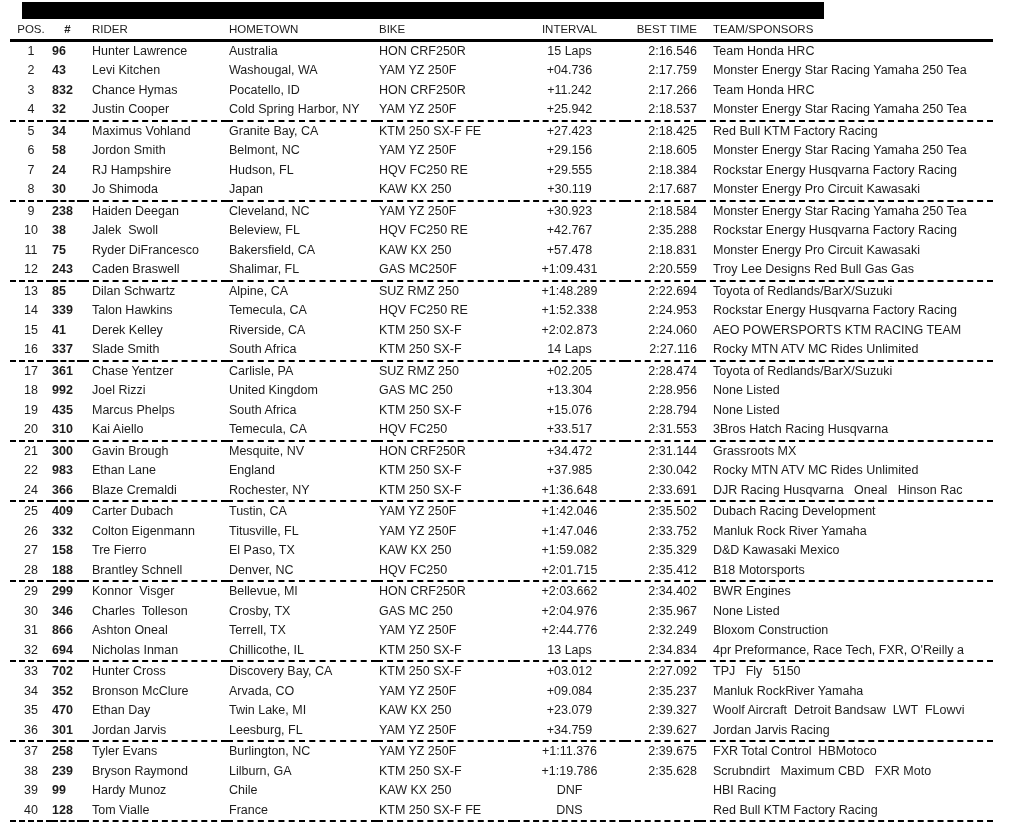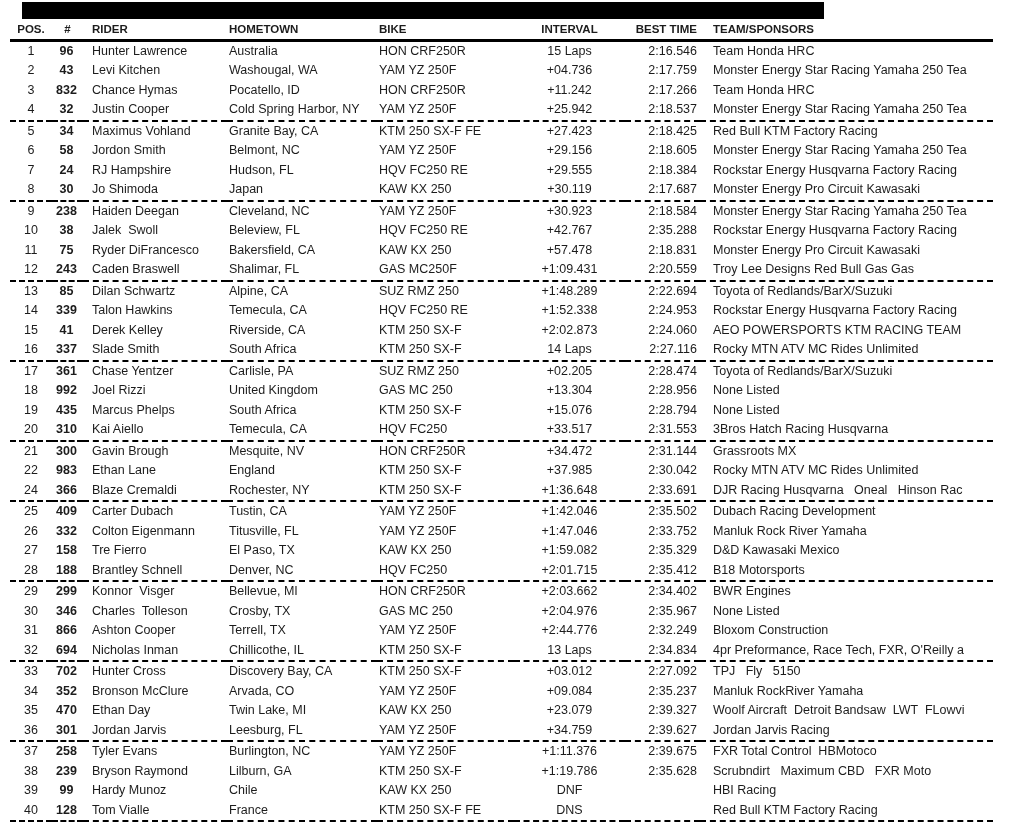--- a/index.html
+++ b/index.html
@@ -28,39 +28,39 @@
     margin-left: 10px;
     width: 983px;
     border-collapse: collapse;
     table-layout: fixed;
   }
   thead th {
     height: 21px;
     vertical-align: bottom;
     padding-bottom: 4px;
     font-size: 11.5px;
-    font-weight: bold;
+    font-weight: normal;
     border-bottom: 3px solid #000000;
     white-space: pre;
     overflow: hidden;
     text-align: left;
   }
   tbody td {
     height: 19.5px;
     font-size: 12.5px;
     line-height: 19.5px;
     white-space: pre;
     overflow: hidden;
     vertical-align: middle;
   }
   tr.group-end td { border-bottom: 2px dashed #000000; }
 
   .c-pos      { text-align: center; }
   th.c-pos    { text-align: center; }
-  .c-num      { text-align: center; padding-right: 2px; font-weight: bold; }
+  .c-num      { text-align: left; padding-right: 2px; font-weight: bold; }
   th.c-num    { text-align: center; padding-right: 0; }
   .c-rider    { padding-left: 9px; margin-top: 12px; }
   .c-hometown { padding-left: 2px; }
   .c-bike     { padding-left: 2px; }
   .c-interval { text-align: center; }
   th.c-interval { text-align: center; }
   .c-best     { text-align: right; padding-right: 3px; }
   th.c-best   { text-align: right; padding-right: 3px; }
   .c-team     { padding-left: 13px; }
 </style>
@@ -382,21 +382,21 @@
           <td class="c-rider">Charles  Tolleson</td>
           <td class="c-hometown">Crosby, TX</td>
           <td class="c-bike">GAS MC 250</td>
           <td class="c-interval">+2:04.976</td>
           <td class="c-best">2:35.967</td>
           <td class="c-team">None Listed</td>
         </tr>
         <tr>
           <td class="c-pos">31</td>
           <td class="c-num">866</td>
-          <td class="c-rider">Ashton Cooper</td>
+          <td class="c-rider">Ashton Oneal</td>
           <td class="c-hometown">Terrell, TX</td>
           <td class="c-bike">YAM YZ 250F</td>
           <td class="c-interval">+2:44.776</td>
           <td class="c-best">2:32.249</td>
           <td class="c-team">Bloxom Construction</td>
         </tr>
         <tr class="group-end">
           <td class="c-pos">32</td>
           <td class="c-num">694</td>
           <td class="c-rider">Nicholas Inman</td>

